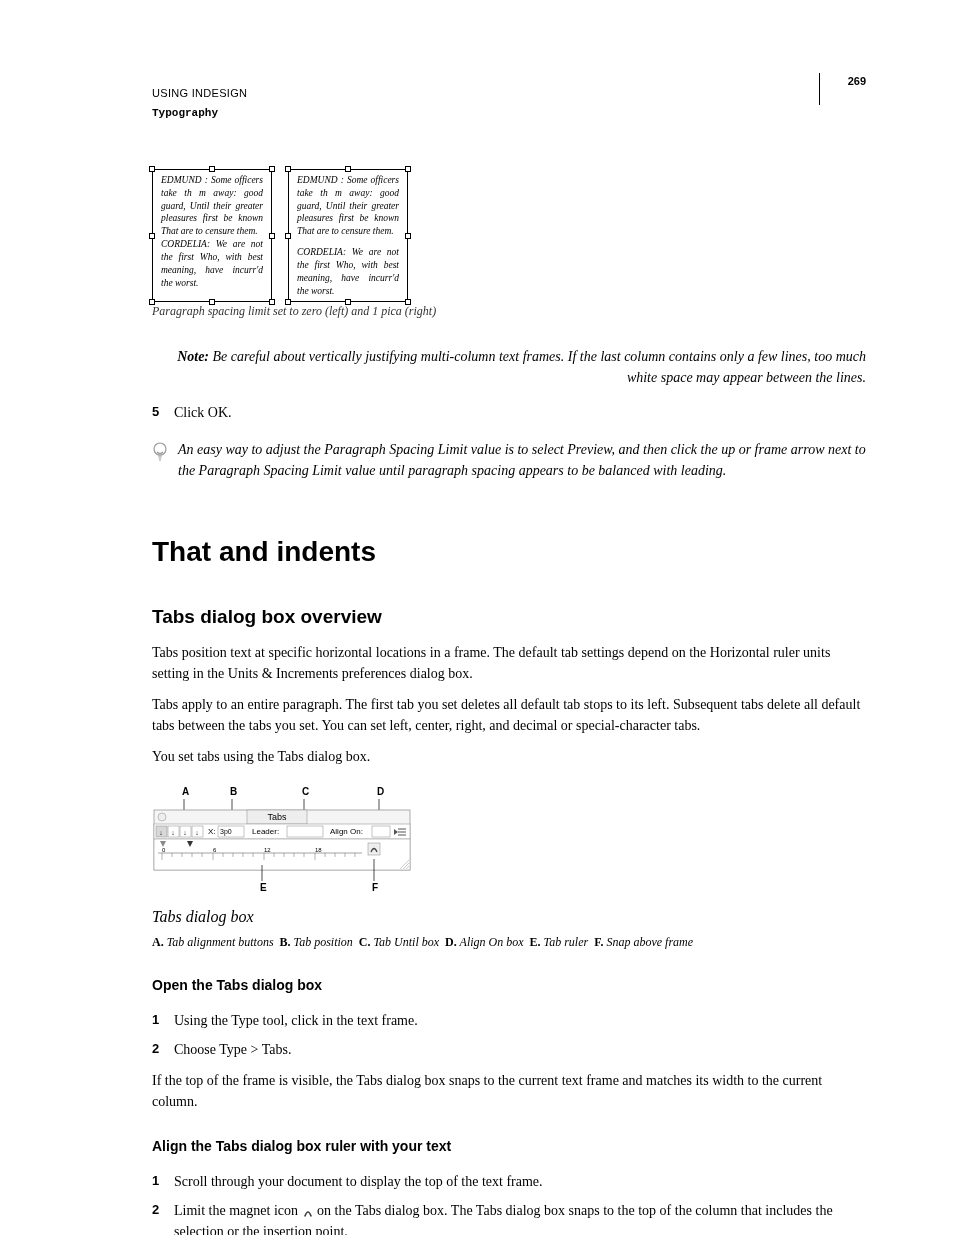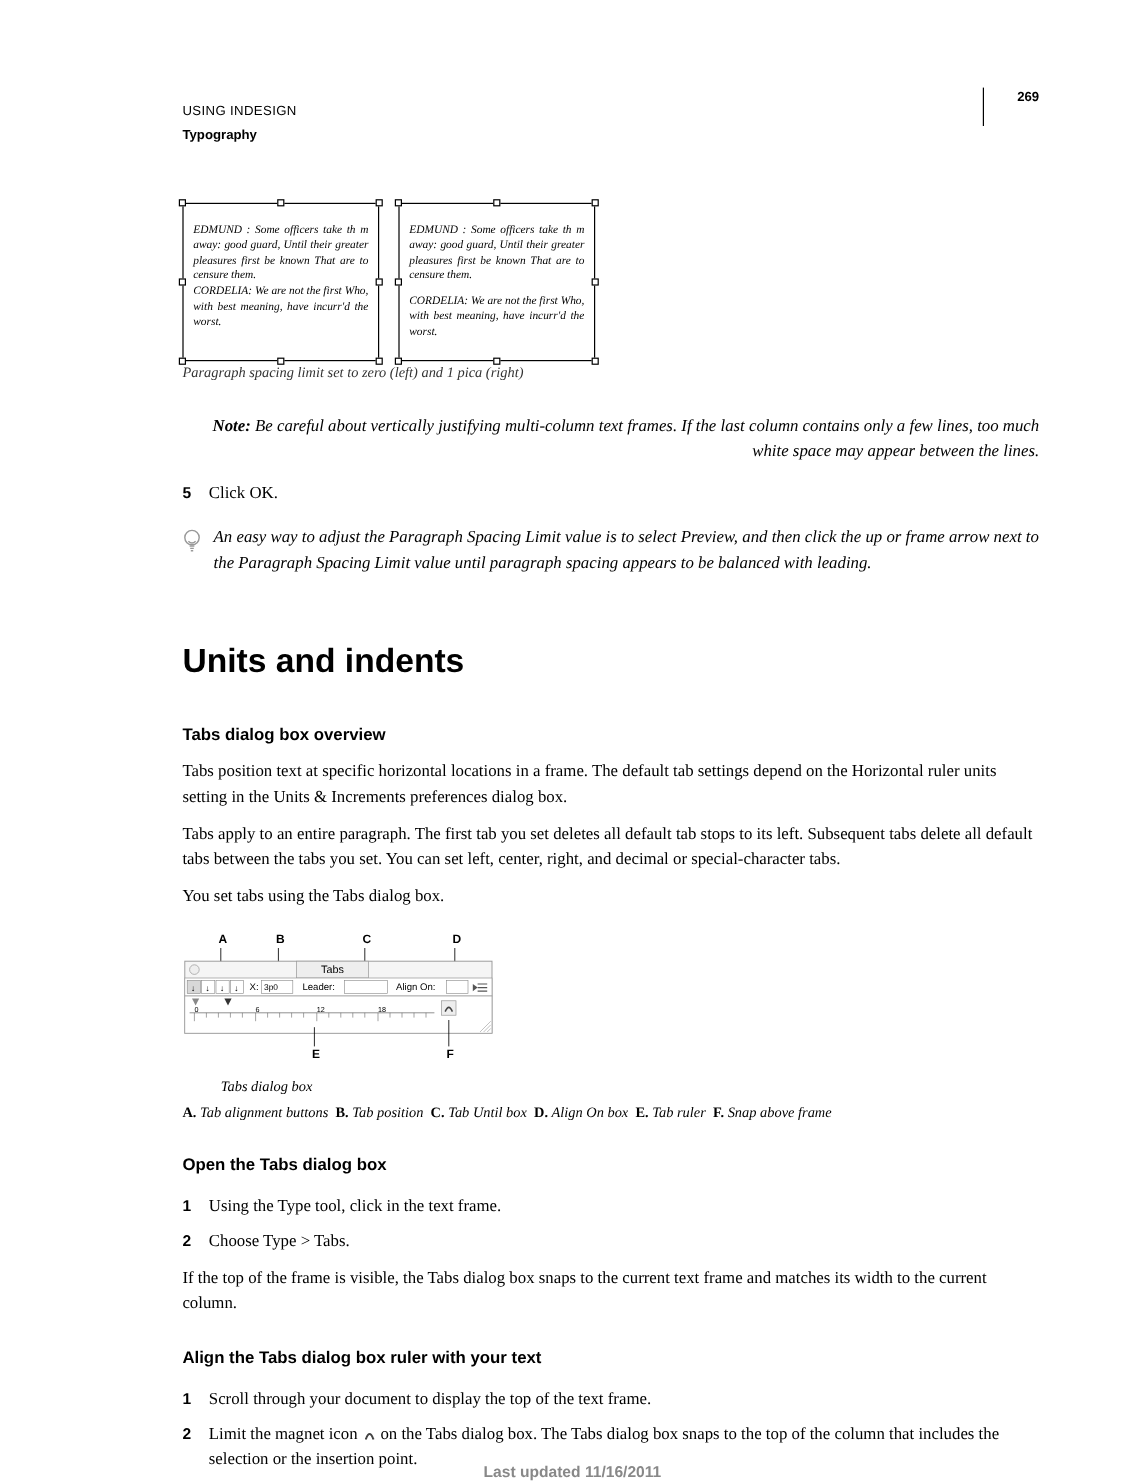--- a/index.html
+++ b/index.html
@@ -28,34 +28,34 @@
       font-family: Arial, Helvetica, sans-serif;
       font-size: 11px;
       font-weight: bold;
     }
     .doc-title {
       font-family: Liberation Sans, sans-serif;
       font-size: 11px;
       letter-spacing: 0.3px;
     }
     .section-title {
-      font-family: Liberation Sans, sans-serif;
+      font-family: Liberation Mono, monospace;
       font-size: 11px;
       font-weight: bold;
       margin-top: 3px;
     }
     .figure-row {
       display: flex;
       gap: 16px;
       margin-top: 48px;
     }
     .frame {
       border: 1px solid #000;
-      width: 164px;
-      padding: 16px 8px;
+      width: 120px;
+      padding: 4px 8px;
       position: relative;
       font-family: Georgia, serif;
       font-style: italic;
       font-size: 9.5px;
       line-height: 1.35;
     }
     .handle {
       width: 6px;
       height: 6px;
       background: #fff;
@@ -111,21 +111,21 @@
     }
     h1 {
       font-family: Arial, Helvetica, sans-serif;
       font-weight: bold;
       font-size: 28px;
       margin-top: 50px;
     }
     h2 {
       font-family: Arial, Helvetica, sans-serif;
       font-weight: bold;
-      font-size: 14px;
+      font-size: 19px;
       margin-top: 30px;
     }
     h3 {
       font-family: Arial, Helvetica, sans-serif;
       font-weight: bold;
       font-size: 14px;
       margin-top: 24px;
     }
     .body-p {
       margin-top: 10px;
@@ -133,23 +133,22 @@
     }
     .tabs-figure {
       margin-top: 18px;
       width: 260px;
     }
     .tabs-figure svg {
       display: block;
     }
     .fig-caption {
       font-style: italic;
-      font-size: 12px;
+      font-size: 16px;
       margin-top: 10px;
-      margin-left: 32px;
     }
     .fig-legend {
       font-style: italic;
       font-size: 12px;
       margin-top: 4px;
     }
     .fig-legend b {
       font-style: normal;
     }
     .magnet-icon-inline {
@@ -224,21 +223,21 @@
   <span class="tip-icon">
     <svg viewBox="0 0 16 24" width="16" height="24">
       <circle cx="8" cy="8" r="6" fill="none" stroke="#999" stroke-width="1.2"></circle>
       <path d="M6 15 h4 M6.5 17 h3 M7 19 h2" stroke="#999" stroke-width="1.2" fill="none"></path>
       <path d="M5 11 Q8 14 11 11" stroke="#999" stroke-width="1.2" fill="none"></path>
     </svg>
   </span>
   <span>An easy way to adjust the Paragraph Spacing Limit value is to select Preview, and then click the up or frame arrow next to the Paragraph Spacing Limit value until paragraph spacing appears to be balanced with leading.</span>
 </div>
 
-<h1>Units and indents</h1>
+<h1>That and indents</h1>
 
 <h2>Tabs dialog box overview</h2>
 <p class="body-p">Tabs position text at specific horizontal locations in a frame. The default tab settings depend on the Horizontal ruler units setting in the Units &amp; Increments preferences dialog box.</p>
 <p class="body-p">Tabs apply to an entire paragraph. The first tab you set deletes all default tab stops to its left. Subsequent tabs delete all default tabs between the tabs you set. You can set left, center, right, and decimal or special-character tabs.</p>
 <p class="body-p">You set tabs using the Tabs dialog box.</p>
 
 <div class="tabs-figure">
   <svg viewBox="0 0 260 110" width="260" height="110">
 
     <text x="30" y="10" font-family="Arial" font-size="10" font-weight="bold"><tspan>A</tspan></text>

